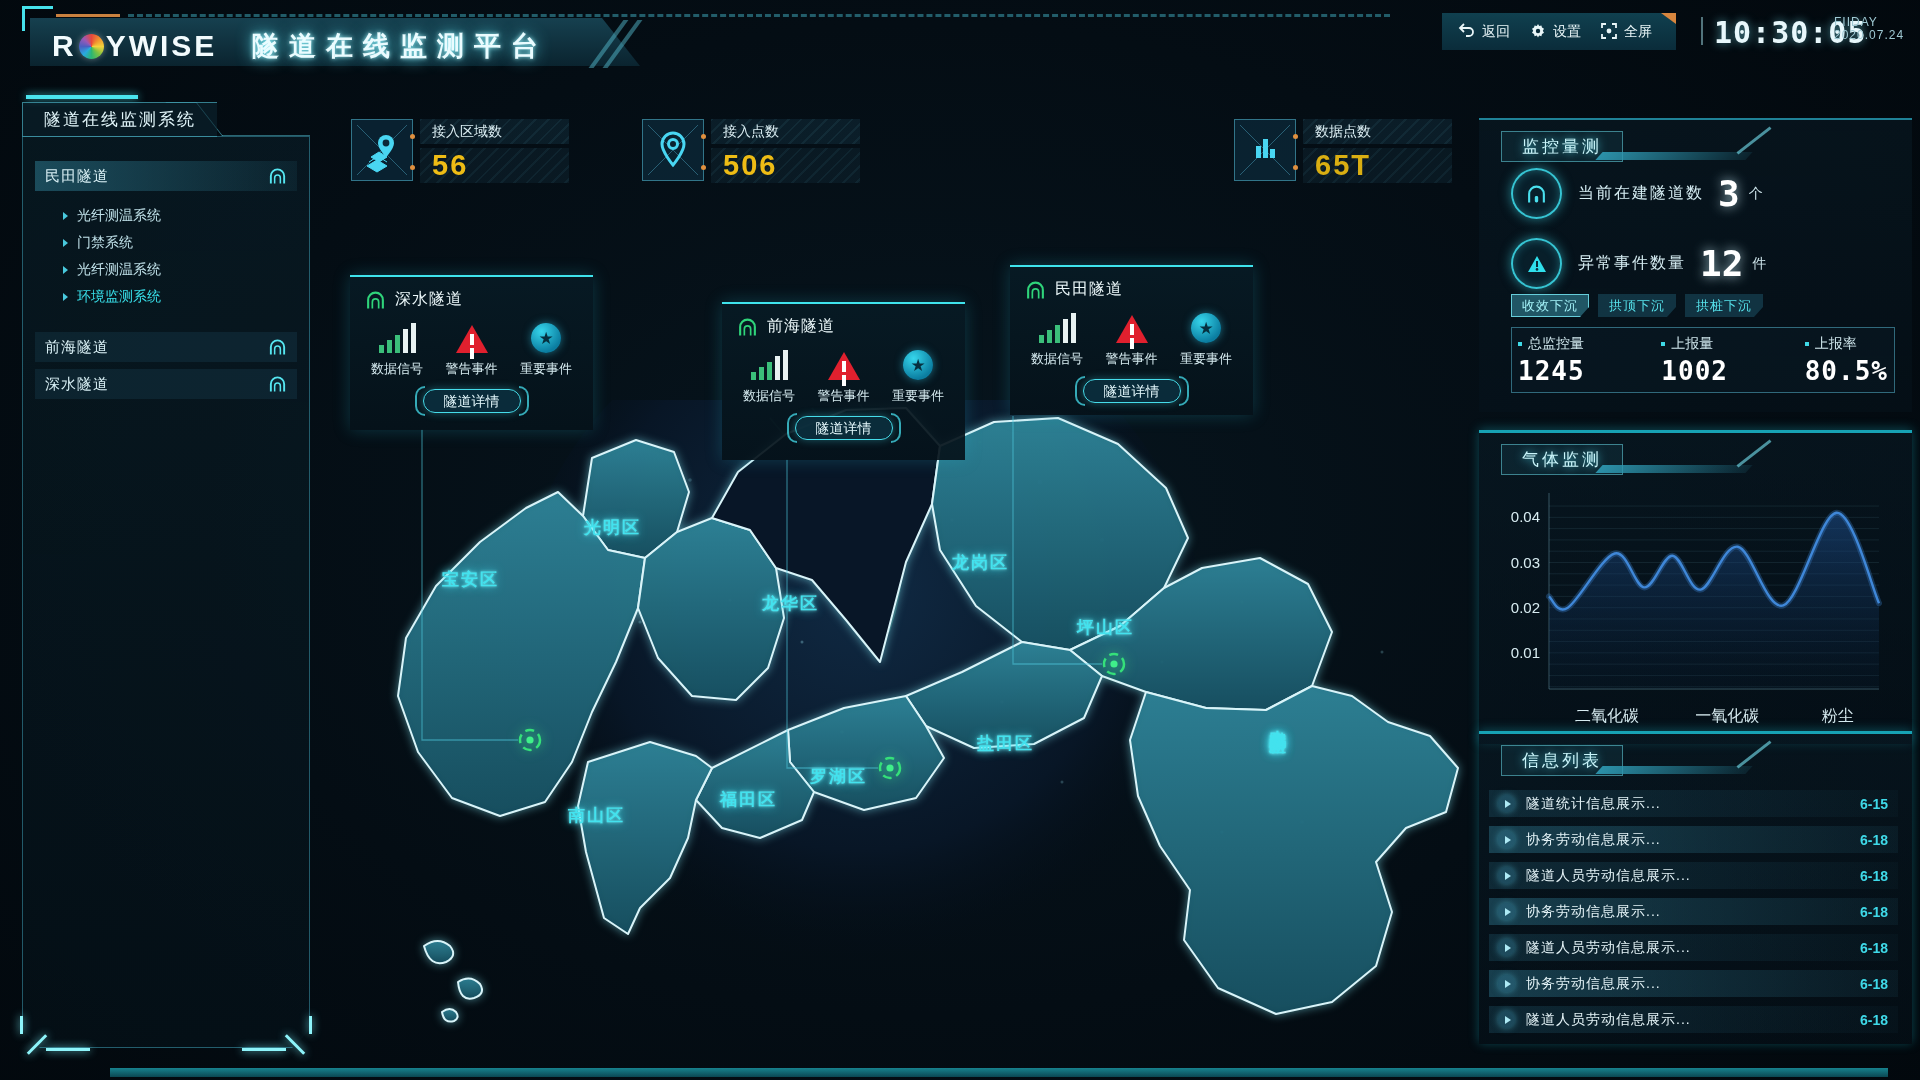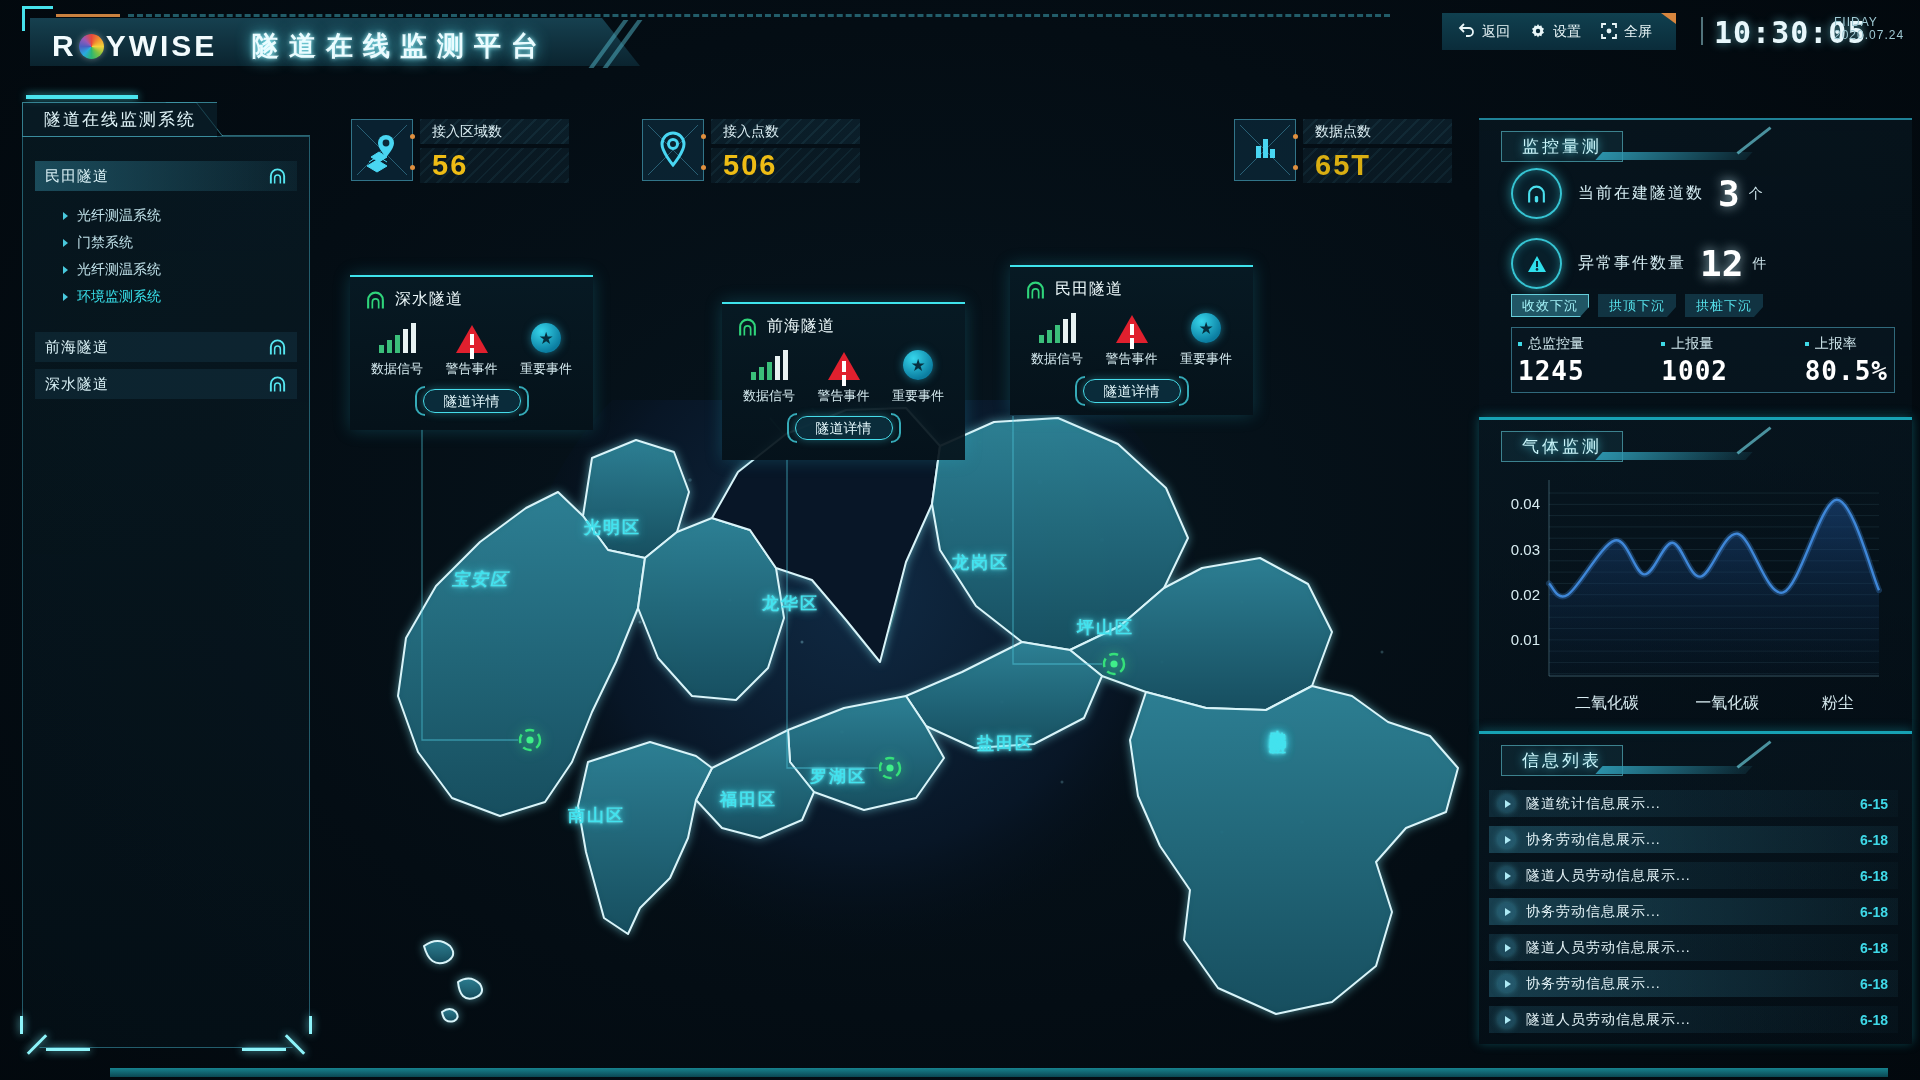--- a/index.html
+++ b/index.html
@@ -80,21 +80,21 @@
   .star-circle::after{content:'★';color:#06303f;font-size:17px;line-height:1;}
   .popup-btn{display:block;margin:11px auto 0;width:98px;height:24px;line-height:22px;text-align:center;font-size:14px;color:#e2f6fa;
     background:rgba(12,48,64,.85);border:1px solid #46dcea;border-radius:12px;position:relative;cursor:pointer;
     box-shadow:0 0 8px rgba(70,220,235,.35);box-sizing:border-box;}
   .popup-btn::before,.popup-btn::after{content:'';position:absolute;top:-4px;bottom:-4px;width:8px;border:2px solid rgba(70,220,235,.75);}
   .popup-btn::before{left:-9px;border-right:none;border-radius:12px 0 0 12px;}
   .popup-btn::after{right:-9px;border-left:none;border-radius:0 12px 12px 0;}
   
   .rpanel{position:absolute;left:1479px;width:433px;background:linear-gradient(180deg,rgba(10,30,42,.45),rgba(6,20,30,.4));}
   .rp1{top:118px;height:292px;border-top:2px solid rgba(40,170,195,.75);}
-  .rp2{top:417px;height:311px;border-top:3px solid #17a2b4;box-shadow:0 -1px 10px rgba(30,190,210,.35);}
+  .rp2{top:430px;height:311px;border-top:3px solid #17a2b4;box-shadow:0 -1px 10px rgba(30,190,210,.35);}
   .rp3{top:731px;height:310px;border-top:3px solid #17a2b4;box-shadow:0 -1px 10px rgba(30,190,210,.35);}
   .phead{position:relative;margin:11px 0 0 22px;height:32px;}
   .ptitle{display:inline-block;border:1px solid rgba(110,225,240,.5);padding:3px 20px;font-size:17px;letter-spacing:3px;color:#c9f4f9;
     text-shadow:0 0 10px rgba(80,225,245,.9);background:rgba(22,62,78,.35);}
   .pswoosh{position:absolute;left:98px;top:21px;width:150px;height:8px;transform:skewX(-42deg);
     background:linear-gradient(90deg,rgba(45,150,175,.95),rgba(45,150,175,.12));}
   .pswoosh2{position:absolute;left:232px;top:8px;width:42px;height:3px;background:rgba(120,230,245,.6);transform:rotate(-38deg);}
   .mrow{position:absolute;left:32px;display:flex;align-items:center;}
   .ring{width:47px;height:47px;border-radius:50%;border:2px solid rgba(60,215,230,.9);background:rgba(10,40,54,.6);
     box-shadow:0 0 12px rgba(60,215,230,.55),inset 0 0 10px rgba(60,215,230,.35);display:flex;align-items:center;justify-content:center;}
@@ -342,21 +342,21 @@
           <circle cx="550" cy="368" r="3.6" fill="#3ff08a"></circle>
       </g>
       <g>
         <circle cx="774" cy="264" r="10" fill="none" stroke="#35e07a" stroke-width="2.5" stroke-dasharray="9 5"></circle>
           <circle cx="774" cy="264" r="3.6" fill="#3ff08a"></circle>
       </g>
     </g>
   </svg>
 
   <div class="dlabel" style="left:584px;top:516px;">光明区</div>
-  <div class="dlabel" style="left:452px;top:568px;font-style:italic;">宝安区</div>
+  <div class="dlabel" style="left:442px;top:568px;">宝安区</div>
   <div class="dlabel" style="left:762px;top:592px;">龙华区</div>
   <div class="dlabel" style="left:952px;top:551px;">龙岗区</div>
   <div class="dlabel" style="left:1077px;top:616px;">坪山区</div>
   <div class="dlabel" style="left:977px;top:732px;">盐田区</div>
   <div class="dlabel" style="left:810px;top:765px;">罗湖区</div>
   <div class="dlabel" style="left:720px;top:788px;">福田区</div>
   <div class="dlabel" style="left:568px;top:804px;">南山区</div>
   <div class="dlabel vert" style="left:1266px;top:716px;">大鹏新区</div>
 
   <div class="popup" style="left:350px;top:275px;height:153px;">

